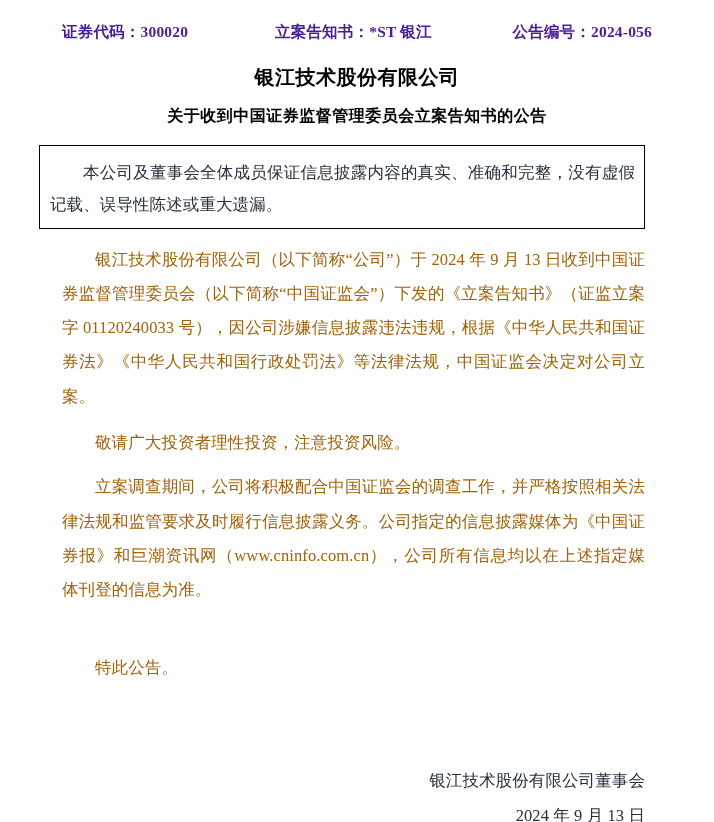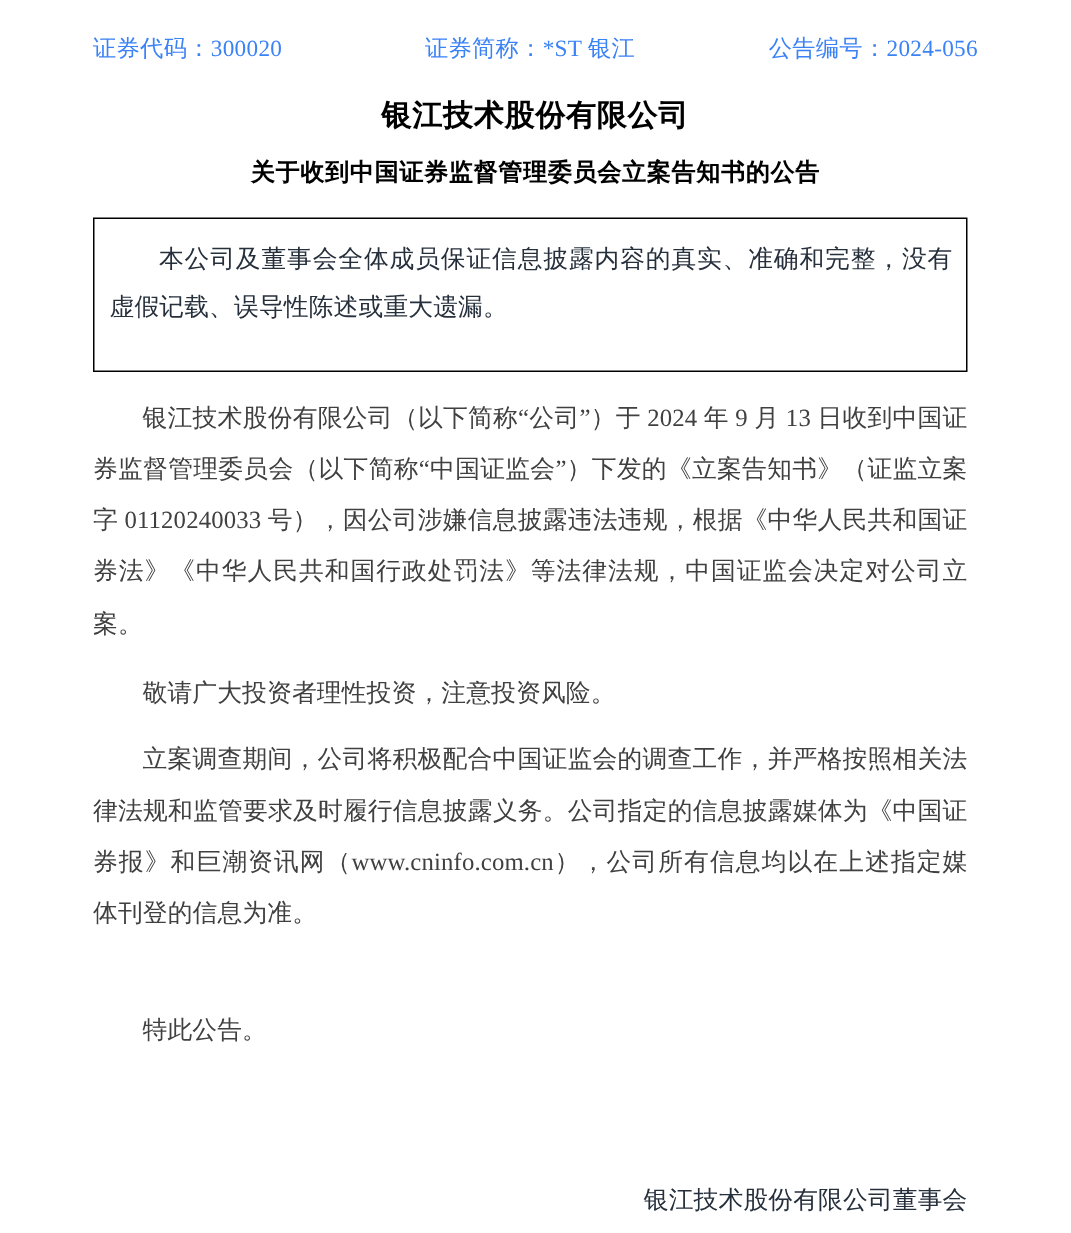--- a/index.html
+++ b/index.html
@@ -22,22 +22,22 @@
     padding: 0;
   }
 
   
   .doc-header {
     display: flex;
     justify-content: space-between;
     align-items: baseline;
     padding: 0 62px 0 62px;
     margin-top: 22px;
-    color: #3b82f6;
-    font-weight: normal;
+    color: #4c1d95;
+    font-weight: bold;
     font-size: 15.5px;
     letter-spacing: 0.2px;
   }
   .doc-header .hdr-item {
     white-space: nowrap;
   }
   .doc-header .hdr-item.mid {
     margin-left: 10px;
   }
   .doc-header .hdr-item.right {
@@ -59,42 +59,42 @@
   .doc-title {
     font-size: 16px;
     font-weight: bold;
     letter-spacing: 0.5px;
     line-height: 1.45;
     margin-top: 12px;
   }
 
   
   .disclaimer-box {
-    margin: 18px 69px 0 62px;
+    margin: 18px 69px 0 39px;
     border: 1.2px solid #000000;
     box-sizing: border-box;
-    padding: 11px 9px 26px 10px;
+    padding: 11px 9px 7px 10px;
   }
   .disclaimer-text {
     font-size: 16.5px;
     line-height: 1.92;
     color: #262f3c;
     text-align: justify;
     text-indent: 2em;
     letter-spacing: 0.1px;
   }
 
   
   .body-wrap {
     margin: 0 69px 0 62px;
   }
   .para {
     font-size: 16.5px;
     line-height: 2.08;
-    color: #404040;
+    color: #a16207;
     text-align: justify;
     text-indent: 2em;
     letter-spacing: 0.1px;
     margin: 0;
   }
   .para.first {
     margin-top: 14px;
   }
   .para.gap {
     margin-top: 10px;
@@ -126,21 +126,21 @@
     display: inline-block;
   }
 </style>
 </head>
 <body>
 
 <div class="page">
 
   <div class="doc-header">
     <div class="hdr-item left">证券代码：300020</div>
-    <div class="hdr-item mid">证券简称：*ST 银江</div>
+    <div class="hdr-item mid">立案告知书：*ST 银江</div>
     <div class="hdr-item right">公告编号：2024-056</div>
   </div>
 
   <div class="title-block">
     <div class="company-title">银江技术股份有限公司</div>
     <div class="doc-title">关于收到中国证券监督管理委员会立案告知书的公告</div>
   </div>
 
   <div class="disclaimer-box">
     <div class="disclaimer-text">本公司及董事会全体成员保证信息披露内容的真实、准确和完整，没有虚假记载、误导性陈述或重大遗漏。</div>

